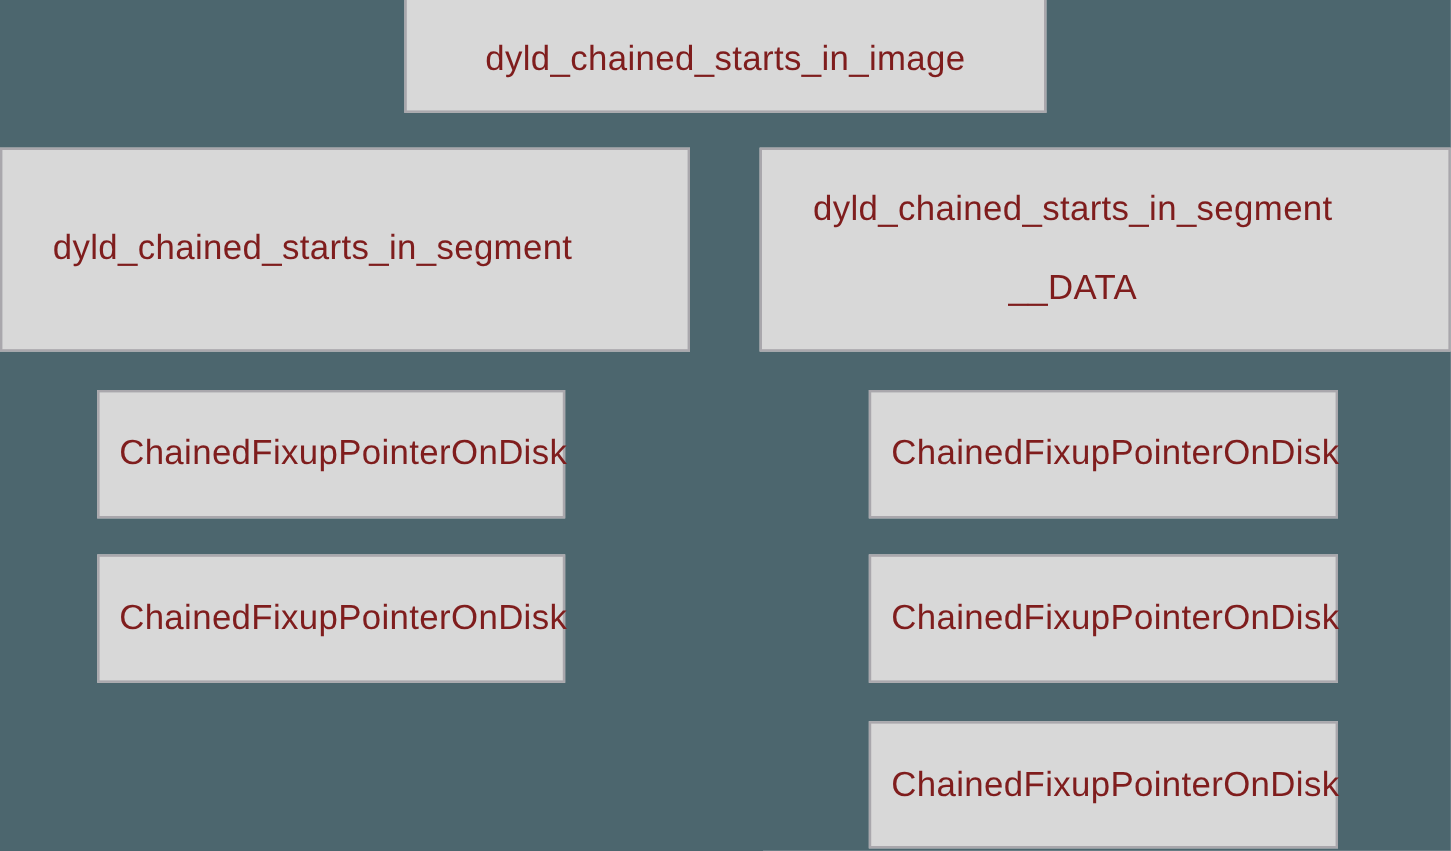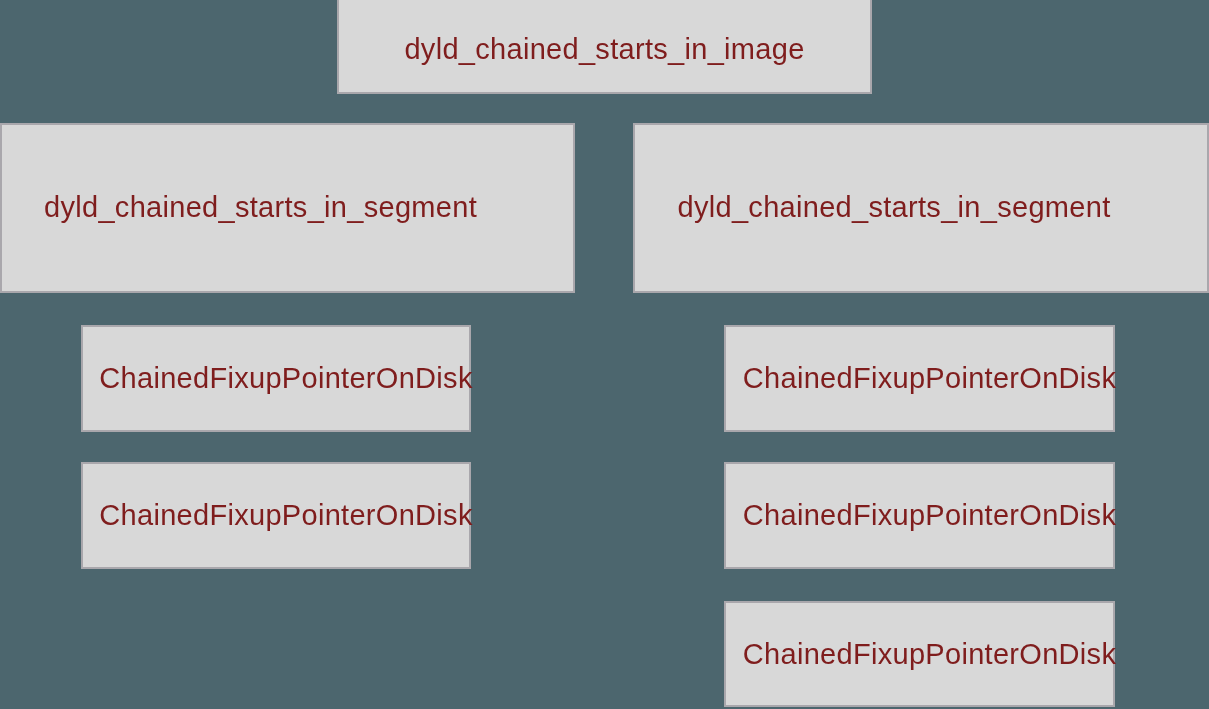--- a/index.html
+++ b/index.html
@@ -72,20 +72,21 @@
   <div class="box box--root">
     <span class="line">dyld_chained_starts_in_image</span>
   </div>
 
   <div class="box box--segment box--segment-left">
     <span class="line">dyld_chained_starts_in_segment</span>
   </div>
 
   <div class="box box--segment box--segment-right">
     <span class="line">dyld_chained_starts_in_segment</span>
+    <span class="line">__DATA</span>
   </div>
 
   <div class="box box--pointer col-left row-1">
     <span class="line">ChainedFixupPointerOnDisk</span>
   </div>
   <div class="box box--pointer col-left row-2">
     <span class="line">ChainedFixupPointerOnDisk</span>
   </div>
 
   <div class="box box--pointer col-right row-1">

